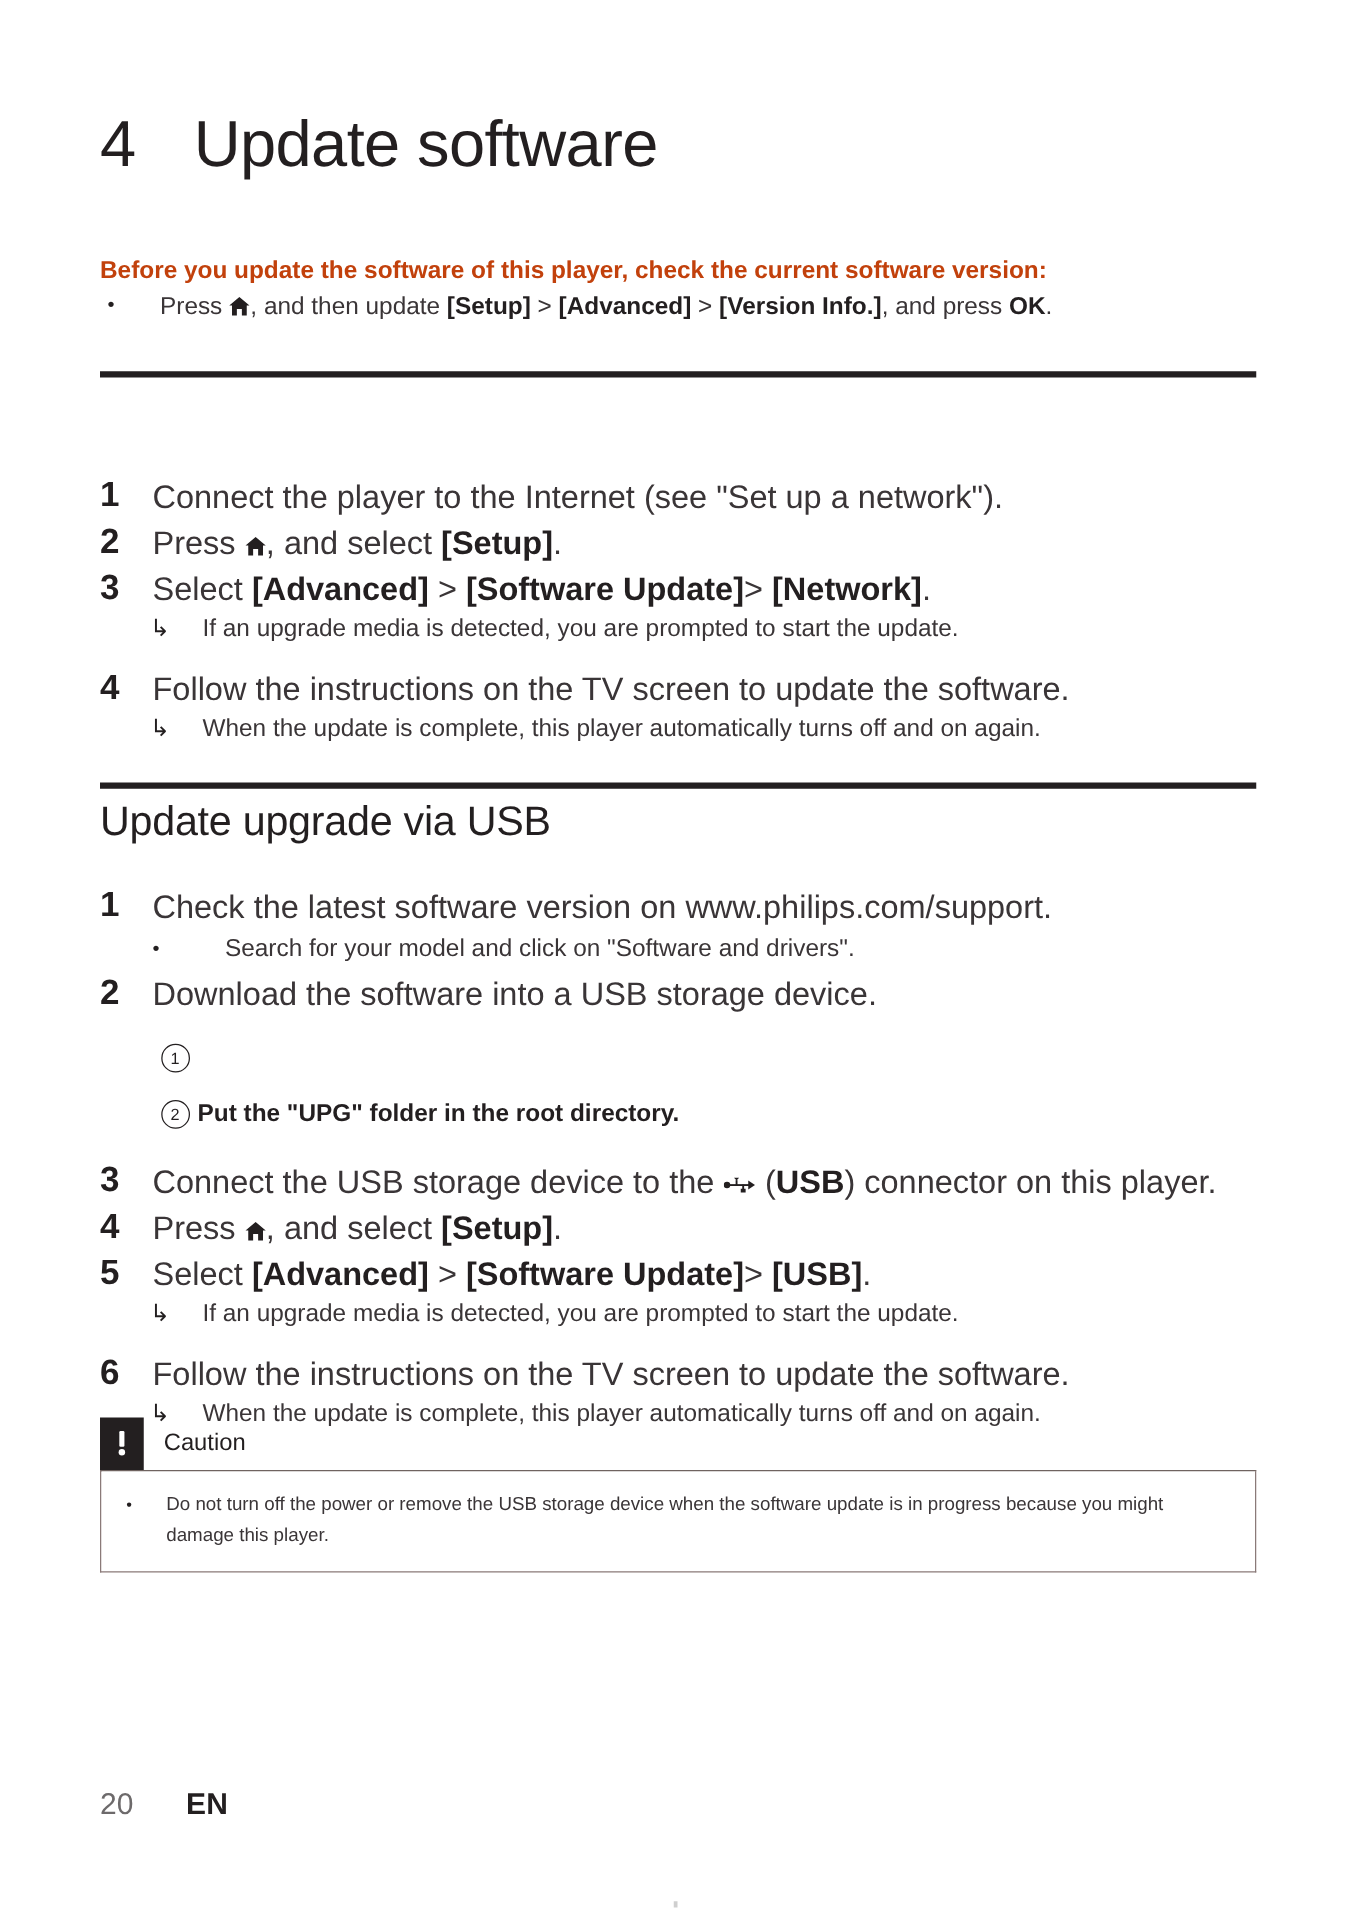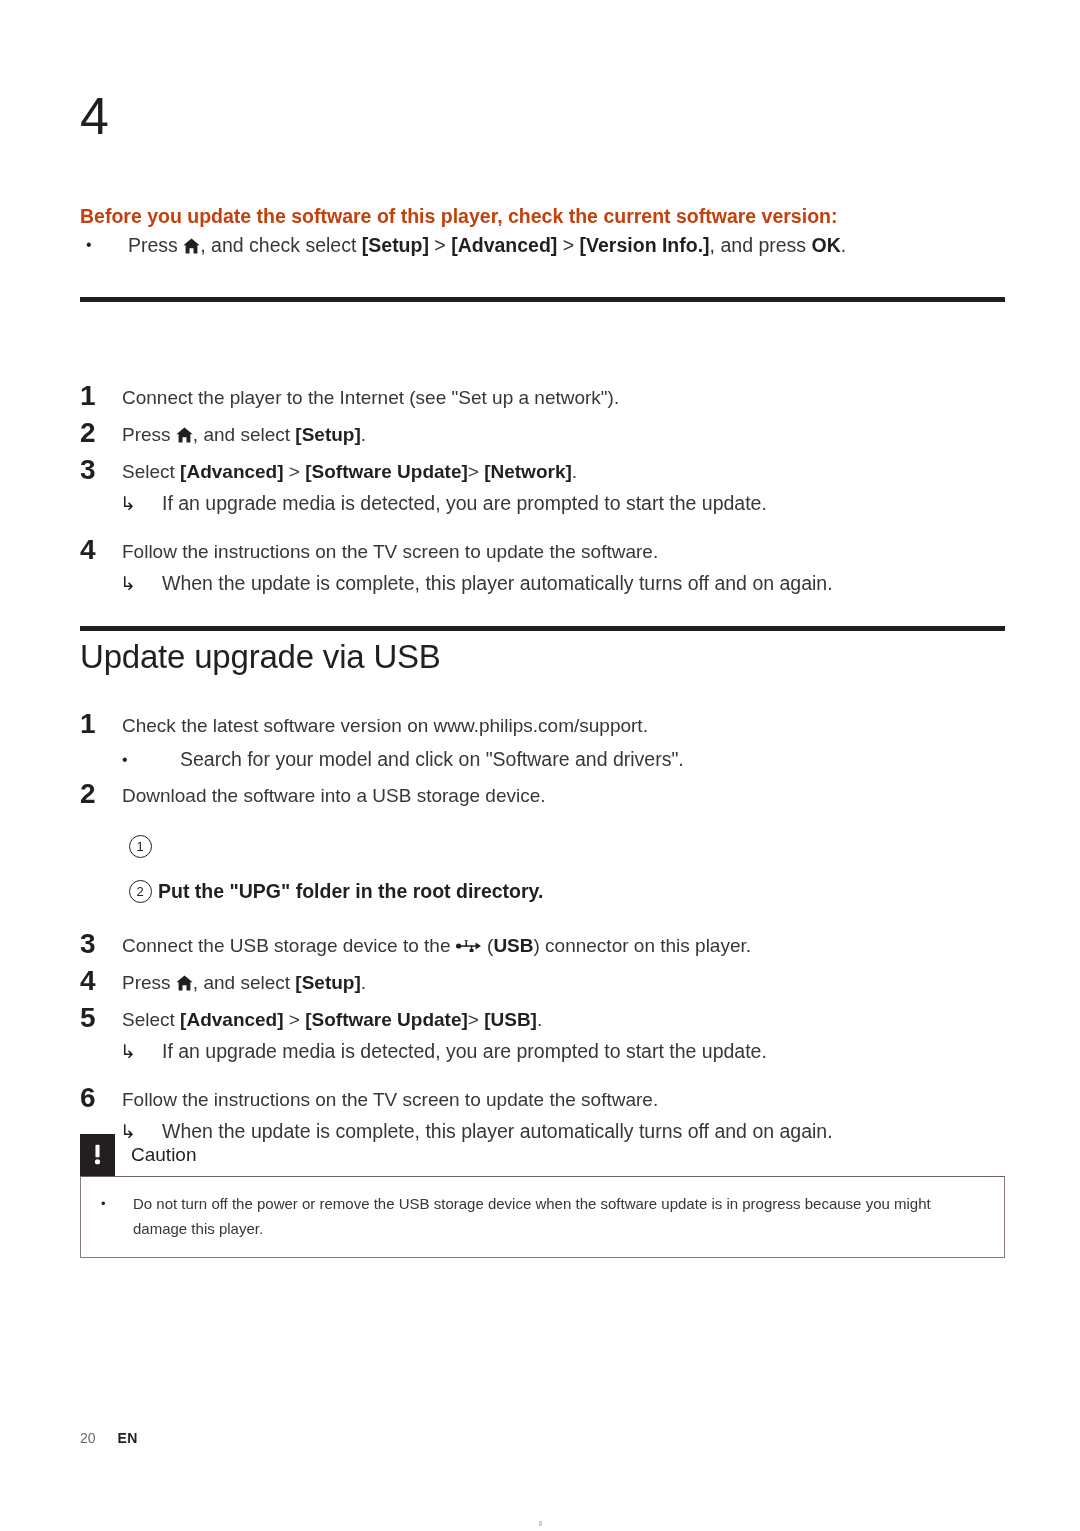--- a/index.html
+++ b/index.html
@@ -101,21 +101,21 @@
   .step-num {
     width: 42px;
     flex: 0 0 42px;
     font-size: 28px;
     font-weight: 700;
     line-height: 35px;
     color: #231f20;
   }
   .step-body {
     flex: 1;
-    font-size: 19px;
+    font-size: 26px;
     line-height: 35px;
     color: #3a3537;
     padding-top: 2px;
   }
   .note {
     display: flex;
     align-items: flex-start;
     font-size: 19.5px;
     line-height: 29px;
     color: #3a3537;
@@ -228,50 +228,52 @@
     line-height: 25px;
   }
 
   
   .footer {
     position: absolute;
     left: 80px;
     top: 1430px;
     display: flex;
     align-items: baseline;
-    font-size: 14px;
+    font-size: 24px;
+    gap: 20px;
   }
   .footer-page { color: #6d6a6b; margin-right: 22px; }
   .footer-lang { color: #231f20; font-weight: 700; letter-spacing: 0.3px; }
 
   .speck {
     position: absolute;
     left: 539px;
     top: 1521px;
     width: 3px;
     height: 5px;
     background: #cfcfcf;
   }
 </style>
 </head>
 <body>
 
 <div class="page">
 
   <div class="chapter">
     <div class="chapter-num">4</div>
+    <div class="chapter-title">Update software</div>
   </div>
 
   <div class="intro">
     <div class="intro-lead">Before you update the software of this player, check the current software version:</div>
     <div class="bullet-row">
       <div class="bullet-mark">•</div>
       <div class="bullet-body"><span>Press </span><span class="ico home-ico"><svg viewBox="0 0 17 16" width="17" height="16">
               <path fill="#231f20" d="M8.5 0.6 L16.6 7.3 L14.4 7.3 L14.4 15.4 L10.5 15.4 L10.5 10.2 L6.5 10.2 L6.5 15.4 L2.6 15.4 L2.6 7.3 L0.4 7.3 Z"></path>
-            </svg></span><span>, and check select </span><span class="b">[Setup]</span><span> &gt; </span><span class="b">[Advanced]</span><span> &gt; </span><span class="b">[Version Info.]</span><span>, and press </span><span class="b">OK</span><span>.</span></div>
+            </svg></span><span>, and then update </span><span class="b">[Setup]</span><span> &gt; </span><span class="b">[Advanced]</span><span> &gt; </span><span class="b">[Version Info.]</span><span>, and press </span><span class="b">OK</span><span>.</span></div>
     </div>
   </div>
 
   <div class="rule" style="top:297px"></div>
 
   <div class="steps" style="top:378px">
 
     <div class="step">
       <div class="step-num">1</div>
       <div class="step-body">Connect the player to the Internet (see "Set up a network").</div>

